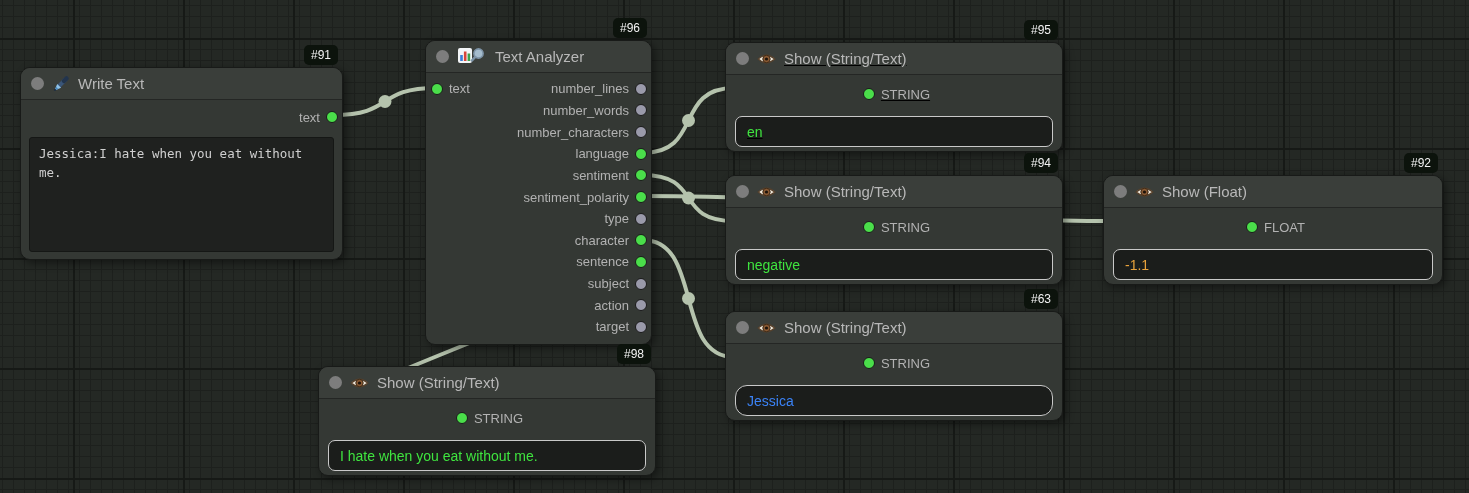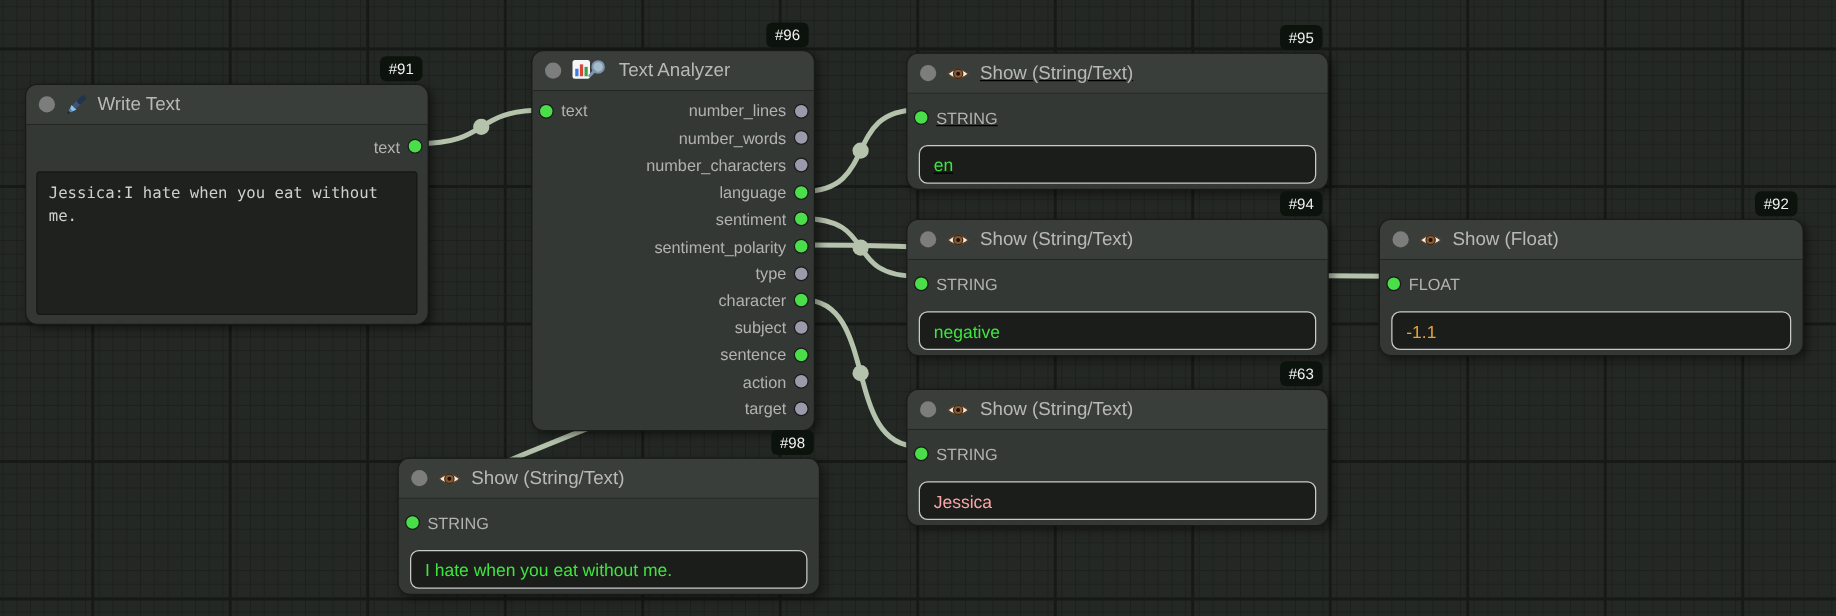--- a/index.html
+++ b/index.html
@@ -39,21 +39,21 @@
   .hdr{
     height:31px;display:flex;align-items:center;gap:8px;padding:0 10px;
     background:var(--node-header);border-bottom:1px solid rgba(0,0,0,.38);
     border-radius:9px 9px 0 0;
     text-align:center;
   }
   .hdr .dot{width:13px;height:13px;border-radius:50%;background:#7d7d7d;flex:0 0 auto;}
   .hdr .icon{display:flex;align-items:center;flex:0 0 auto;}
   .hdr .title{color:var(--title-text);font-size:15px;white-space:nowrap;}
   .rows{padding-top:5px;}
-  .row{display:flex;align-items:center;justify-content:flex-start;}
+  .row{display:flex;align-items:center;justify-content:center;}
   .port{display:flex;align-items:center;gap:6px;color:var(--label-text);font-size:13px;white-space:nowrap;}
   .port.in{margin-left:5px;}
   .port.out{margin-left:auto;margin-right:4px;}
   .pdot{width:10px;height:10px;border-radius:50%;border:1px solid #1a1a1a;box-sizing:content-box;flex:0 0 auto;}
   .pdot.on{background:var(--port-on);}
   .pdot.off{background:var(--port-off);}
   textarea.wtext{
     display:block;box-sizing:border-box;resize:none;
     margin:9px 8px 0 8px;width:calc(100% - 16px);height:115px;
     background:var(--textarea-bg);color:var(--textarea-text);
@@ -175,28 +175,28 @@
           </div>
         </div>
         <div class="row" style="height: 21.65px;">
           <div class="port out">
             <span>character</span>
             <span class="pdot on"></span>
           </div>
         </div>
         <div class="row" style="height: 21.65px;">
           <div class="port out">
+            <span>sentence</span>
+            <span class="pdot on"></span>
+          </div>
+        </div>
+        <div class="row" style="height: 21.65px;">
+          <div class="port out">
             <span>subject</span>
             <span class="pdot off"></span>
-          </div>
-        </div>
-        <div class="row" style="height: 21.65px;">
-          <div class="port out">
-            <span>sentence</span>
-            <span class="pdot on"></span>
           </div>
         </div>
         <div class="row" style="height: 21.65px;">
           <div class="port out">
             <span>action</span>
             <span class="pdot off"></span>
           </div>
         </div>
         <div class="row" style="height: 21.65px;">
           <div class="port out">
@@ -295,21 +295,21 @@
         <span class="title">Show (String/Text)</span>
       </div>
       <div class="rows">
         <div class="row" style="height: 28px;">
           <div class="port in">
             <span class="pdot on"></span>
             <span>STRING</span>
           </div>
         </div>
       </div>
-      <div class="field" style="color: #fca5a5;">
+      <div class="field" style="color: #3b82f6; border-radius: 12px;">
         <span>Jessica</span>
       </div>
     </div>
     <div class="node" style="left: 318px; top: 366px; width: 338px; height: 110px;">
       <div class="badge">#98</div>
       <div class="hdr">
         <span class="dot"></span>
         <span class="icon">
           <svg width="19" height="14" viewBox="0 0 19 14">
             <path d="M1.2,7 Q9.5,-0.5 17.8,7 Q9.5,14.5 1.2,7 Z" fill="#f3ecdf" stroke="#55402c" stroke-width="1.3"></path>

